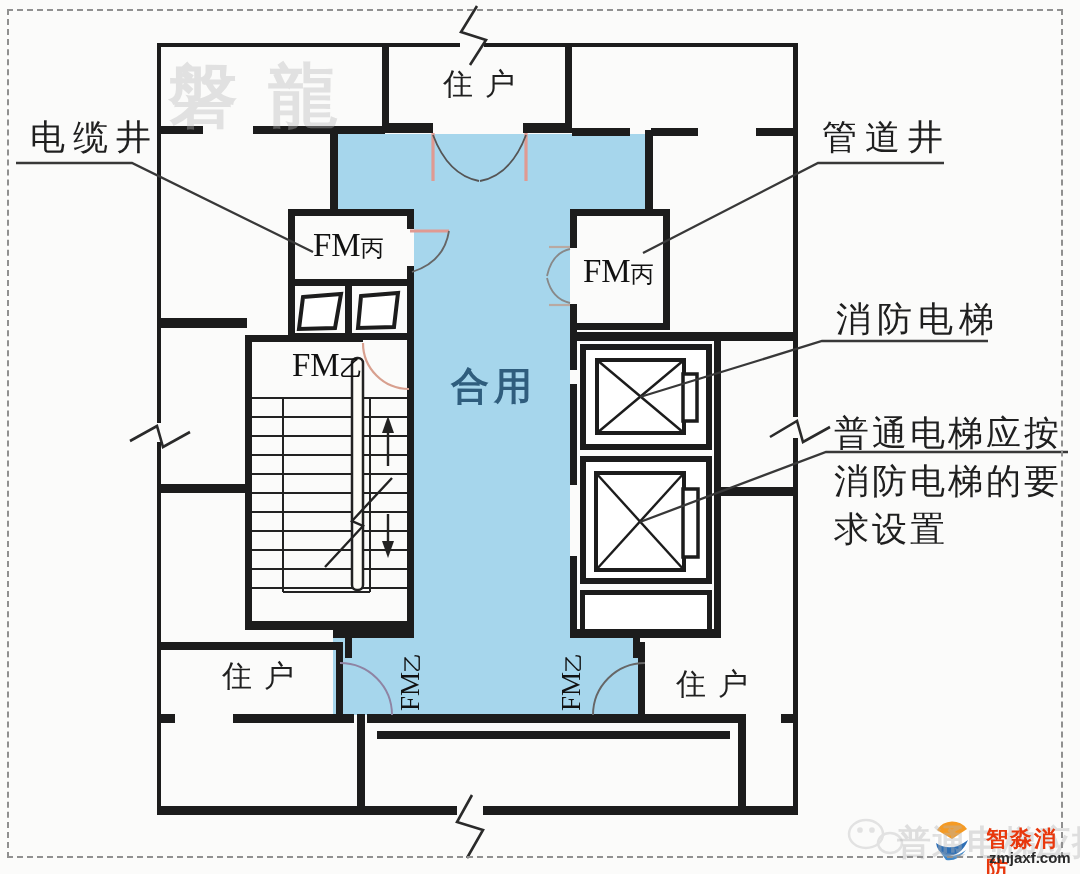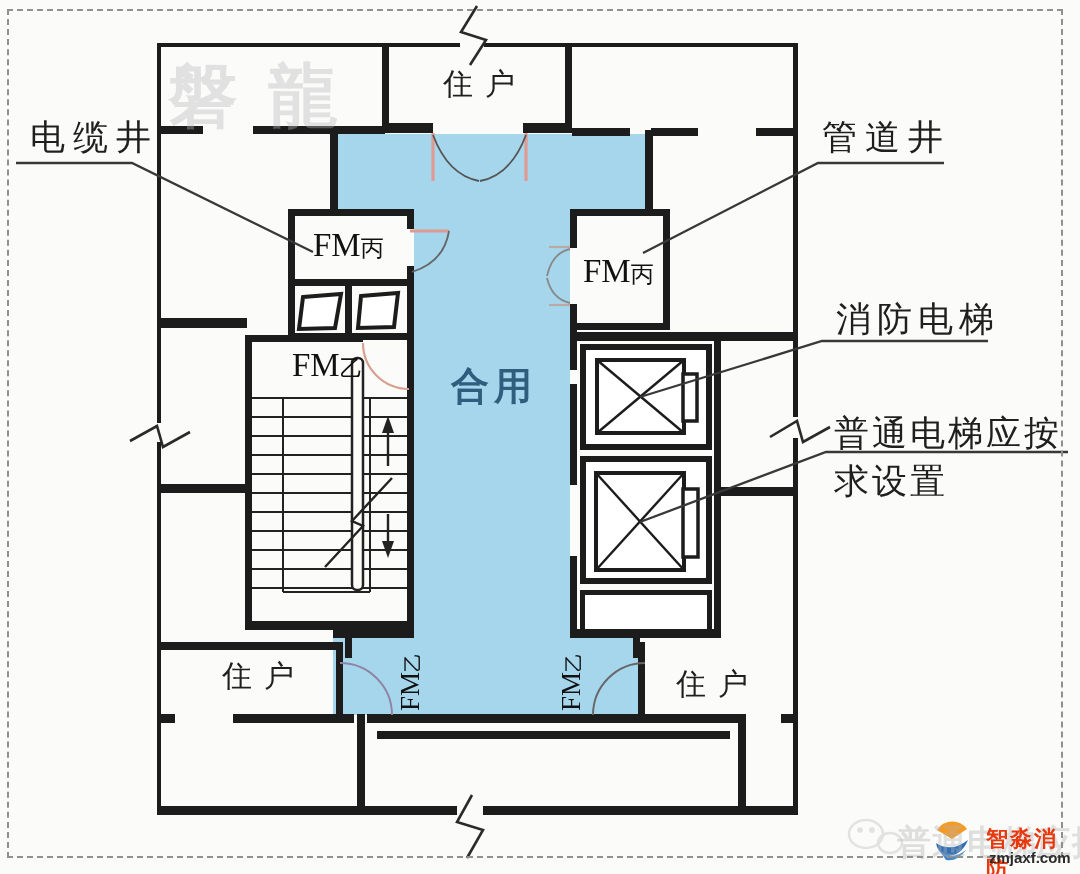--- a/index.html
+++ b/index.html
@@ -219,20 +219,21 @@
   </svg>
 
   <div class="cjk" id="wm-panlong">磐龍</div>
   <div class="cjk" id="wm-bottom">普通电梯应按</div>
 
   <div class="cjk annot" style="left:30px;top:114px;">电缆井</div>
   <div class="cjk annot" style="left:822px;top:114px;">管道井</div>
   <div class="cjk annot" style="left:836px;top:296px;letter-spacing:6px;">消防电梯</div>
   <div class="cjk" id="ordinary-elevator-label">
     <span>普通电梯应按</span>
+    <span>消防电梯的要</span>
     <span>求设置</span>
   </div>
 
   <div class="cjk roomlbl" style="left:420px;top:64px;width:130px;text-align:center;">住户</div>
   <div class="cjk roomlbl" style="left:222px;top:656px;">住户</div>
   <div class="cjk roomlbl" style="left:676px;top:664px;">住户</div>
   <div class="cjk" id="front-room-label">
     <div>合用</div>
   </div>
 

